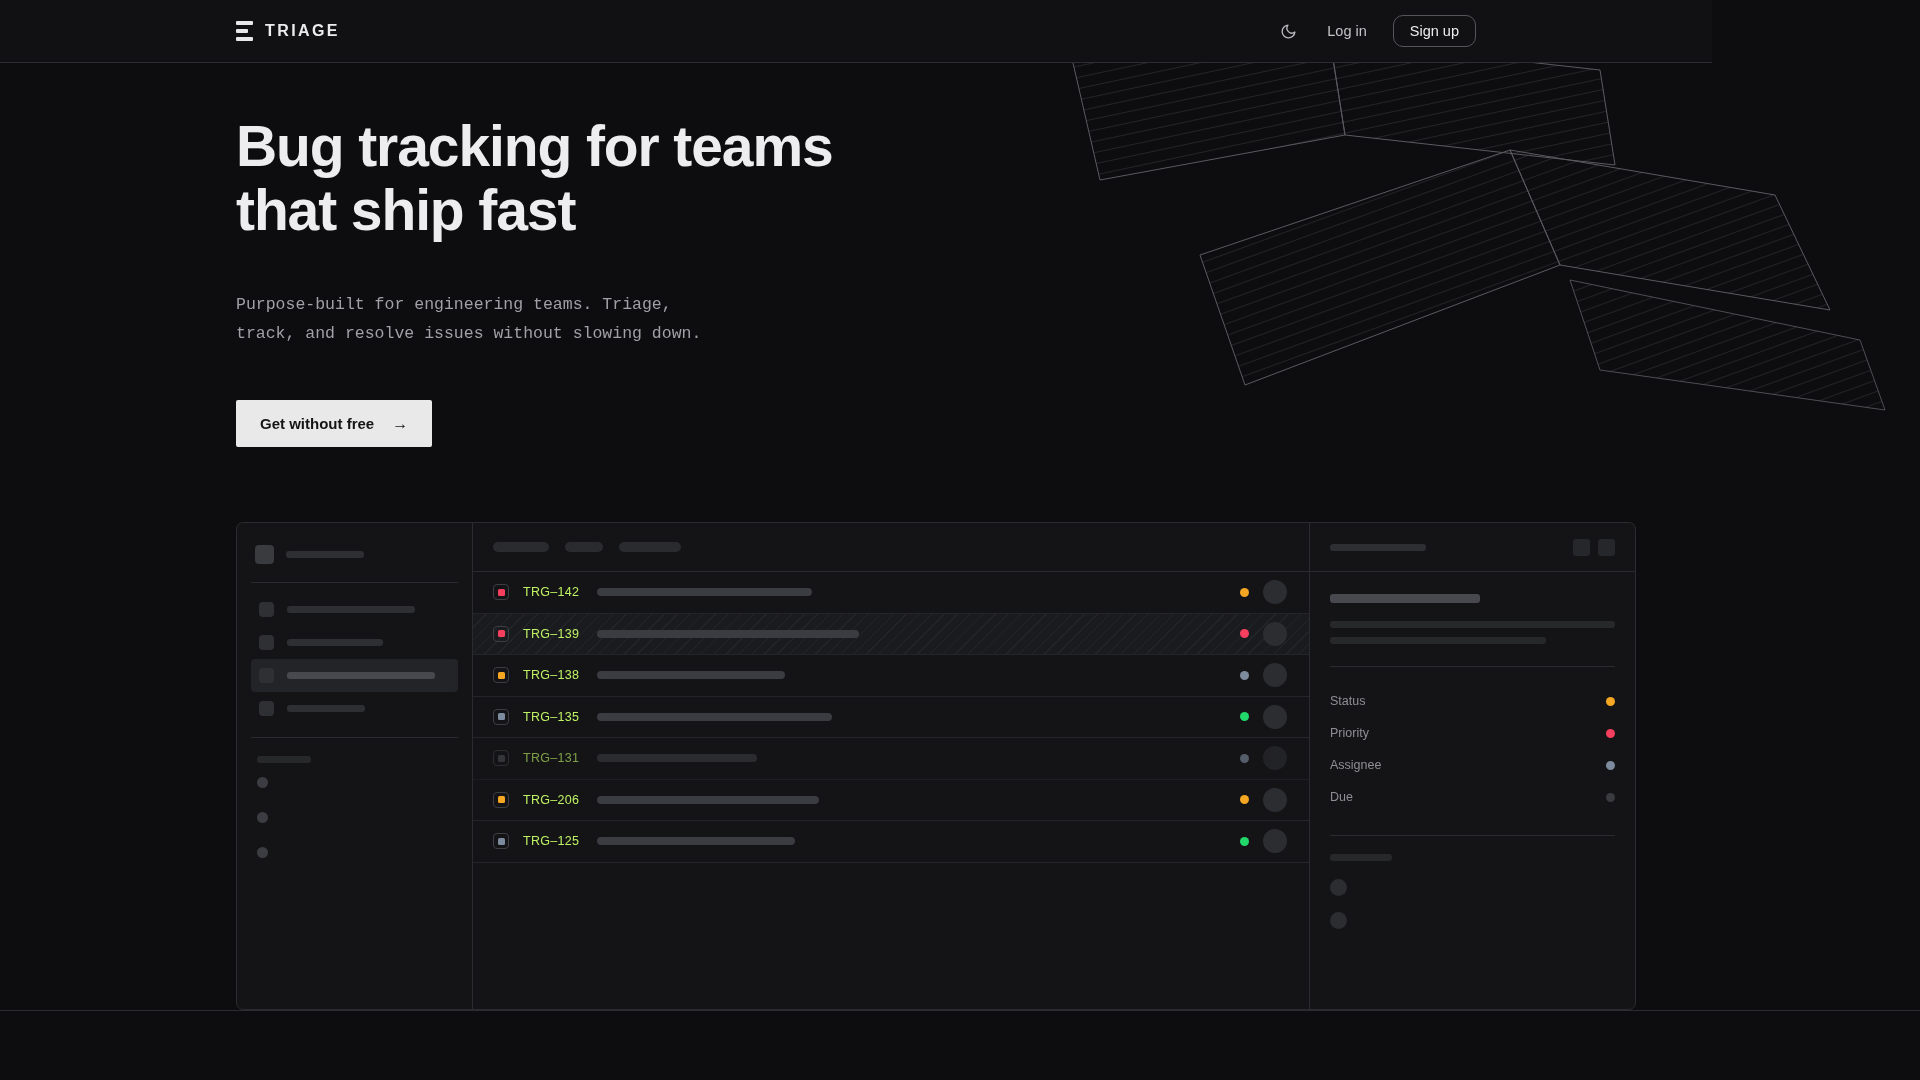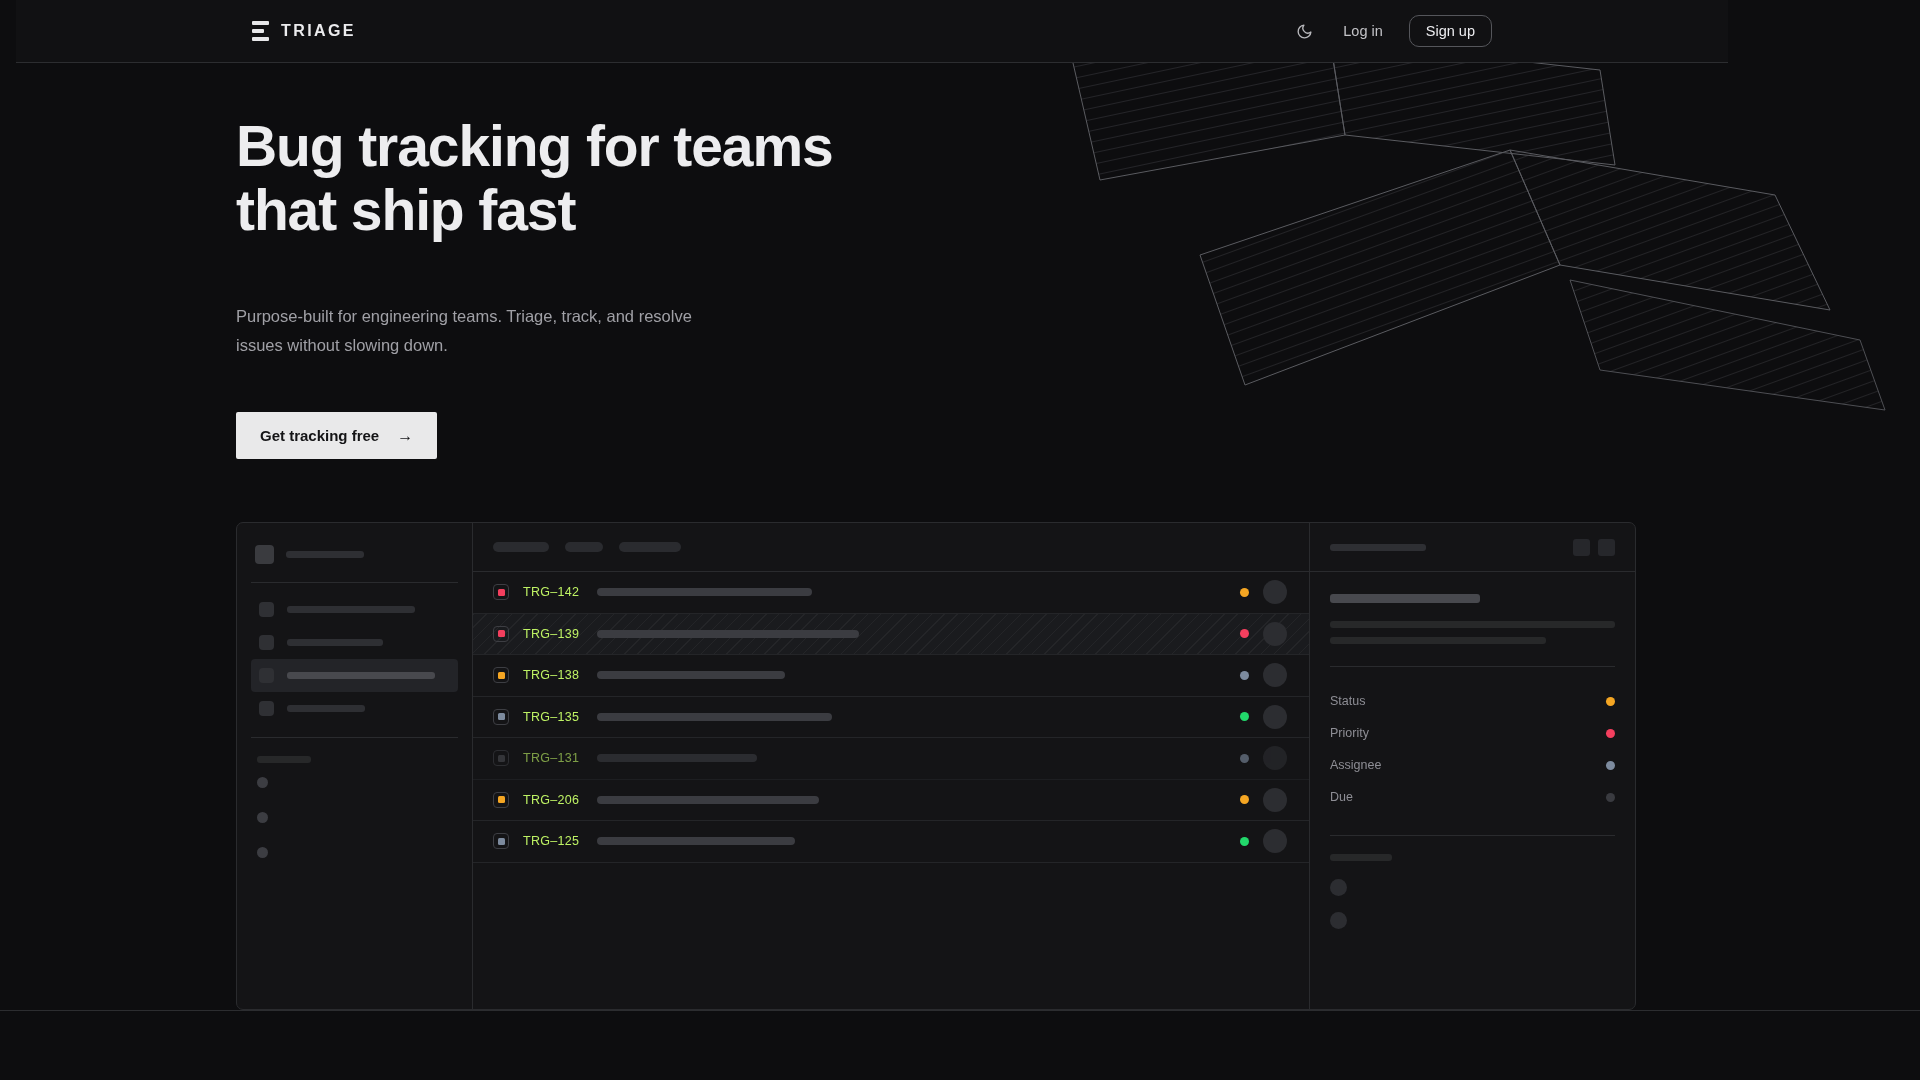--- a/index.html
+++ b/index.html
@@ -16,21 +16,21 @@
     position: relative;
     width: 1920px;
     height: 1080px;
     background: #0d0d0f;
     overflow: hidden;
   }
 
   
   .topbar {
     position: absolute;
-    top: 0; left: 16px;
+    top: 0; left: 0;
     width: 1712px;
     height: 63px;
     background: #111113;
     border-bottom: 1px solid #2c2d30;
     display: flex;
     align-items: center;
     z-index: 40;
   }
 
   .brand {
@@ -104,25 +104,26 @@
   }
   .hero h1 {
     font-size: 57px;
     line-height: 64px;
     font-weight: 700;
     color: #ededef;
     letter-spacing: -1.1px;
     max-width: 640px;
   }
   .hero p {
-    margin-top: 60px;
+    margin-top: 48px;
     font-size: 16.5px;
     line-height: 29px;
     color: #a0a0a6;
     max-width: 470px;
+    font-family: Liberation Mono, monospace;
   }
   .cta {
     margin-top: 52px;
     display: inline-flex;
     align-items: center;
     gap: 18px;
     background: #e9e9ea;
     color: #141416;
     font-size: 15px;
     font-weight: 700;
@@ -329,21 +330,21 @@
     </div>
   </div>
 
   <div class="hero">
     <h1>
       <span>Bug tracking for teams</span><br>
       <span>that ship fast</span>
     </h1>
     <p>Purpose-built for engineering teams. Triage, track, and resolve issues without slowing down.</p>
     <button class="cta">
-      <span>Get tracking free</span>
+      <span>Get without free</span>
       <span class="arrow">→</span>
     </button>
   </div>
 
   <div class="mockup">
 
     <div class="mk-sidebar">
       <div class="sb-top">
         <span class="sb-avatar"></span>
         <span class="sk" style="width:78px"></span>

